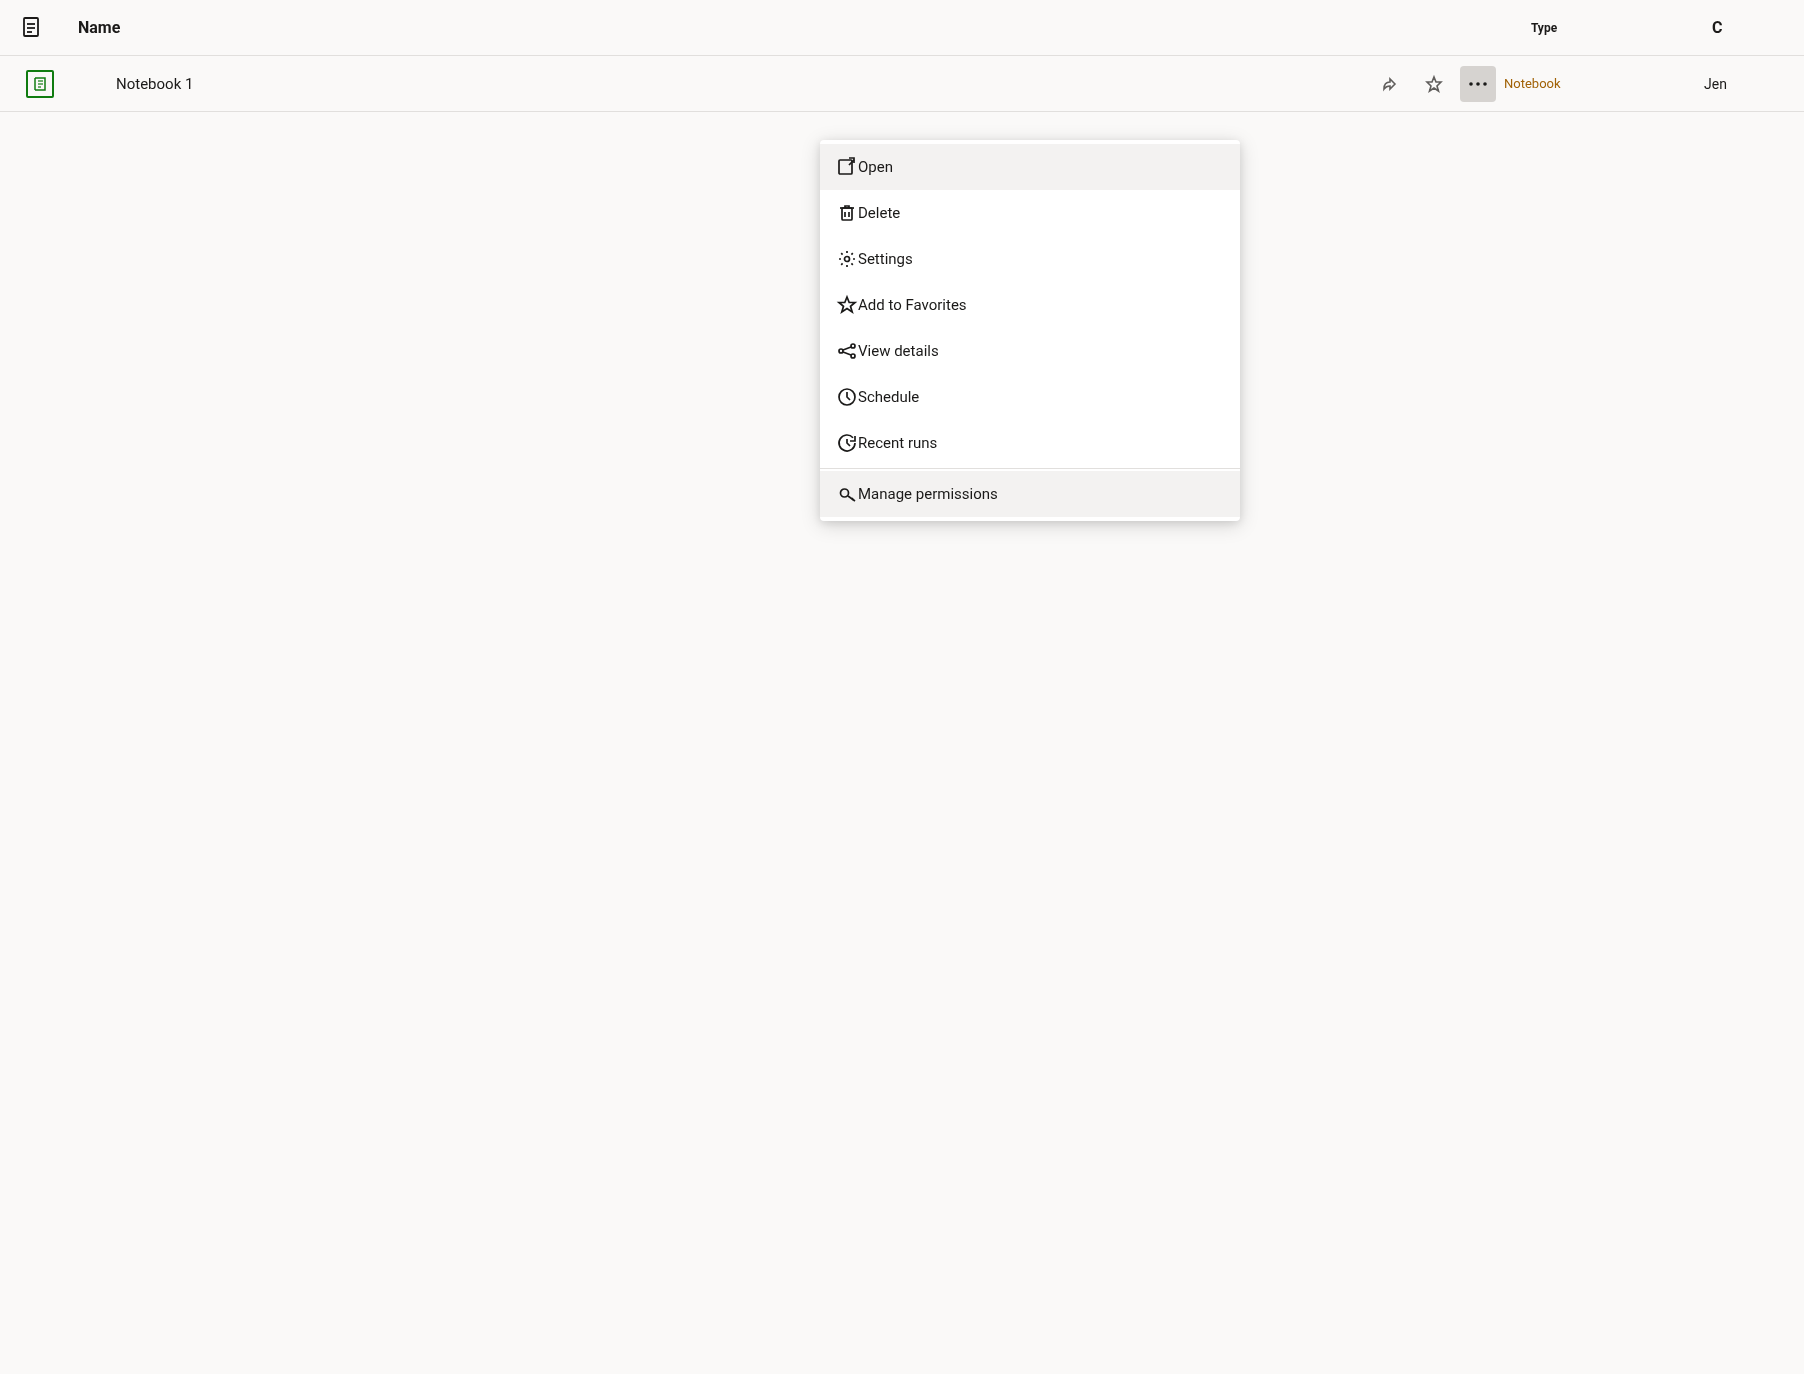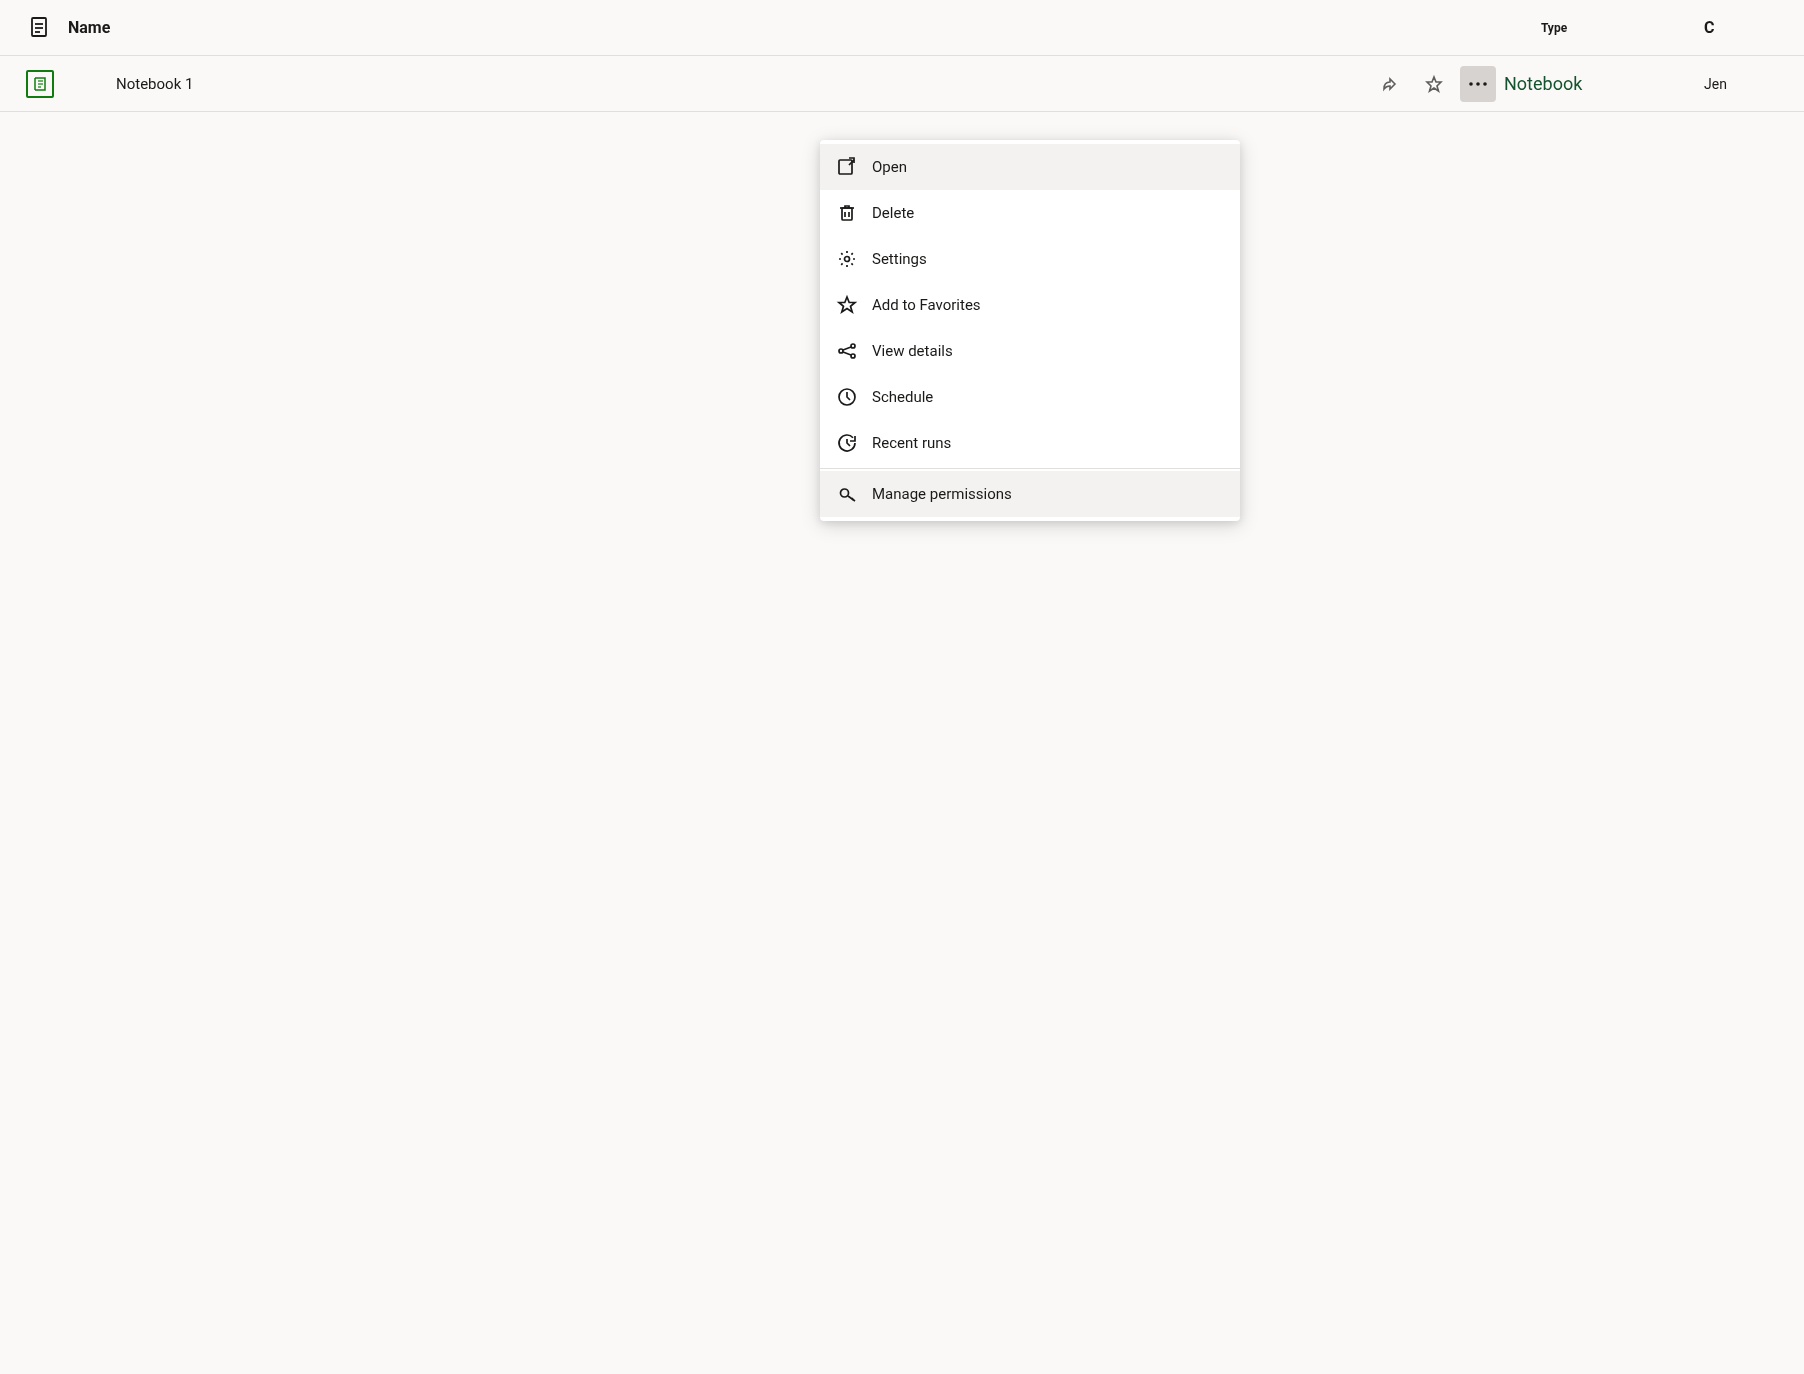--- a/index.html
+++ b/index.html
@@ -21,24 +21,25 @@
       width: 100%;
       height: 100%;
       background: #faf9f8;
       position: relative;
     }
 
     
     .table-header {
       display: flex;
       align-items: center;
-      padding: 0 20px;
+      padding: 0 12px;
       height: 56px;
       border-bottom: 1px solid #e1dfdd;
       background: #faf9f8;
+      gap: 18px;
     }
 
     .th-icon {
       width: 40px;
       display: flex;
       align-items: center;
       justify-content: center;
       color: #333;
     }
 
@@ -150,21 +151,20 @@
       border-radius: 4px;
       z-index: 1000;
       padding: 4px 0;
     }
 
     .menu-item {
       display: flex;
       align-items: center;
       padding: 10px 16px;
       cursor: pointer;
-      gap: 14px;
       min-height: 46px;
     }
 
     .menu-item.highlighted {
       background: #f3f2f1;
     }
 
     .menu-item-icon {
       width: 22px;
       height: 22px;
@@ -234,21 +234,21 @@
         </svg>
       </button>
       <button class="more-btn" title="More options">
         <svg width="18" height="4" viewBox="0 0 18 4" fill="#1b1a19">
           <circle cx="2" cy="2" r="1.8"></circle>
           <circle cx="9" cy="2" r="1.8"></circle>
           <circle cx="16" cy="2" r="1.8"></circle>
         </svg>
       </button>
     </div>
-    <div style="width:200px; font-size:18px; color:#14532d;">Notebook</div>
+    <div style="width:200px; font-size:13px; color:#a16207;">Notebook</div>
     <div style="width:80px; font-size:14px; color:#1b1a19;">Jen</div>
   </div>
 
   <div class="context-menu">
 
     <div class="menu-item highlighted">
       <span class="menu-item-icon">
         <svg width="20" height="20" viewBox="0 0 20 20" fill="none" stroke="#1b1a19" stroke-width="1.7">
           <rect x="2" y="3" width="13" height="14" rx="1"></rect>
           <path d="M12 1h5v5"></path>

